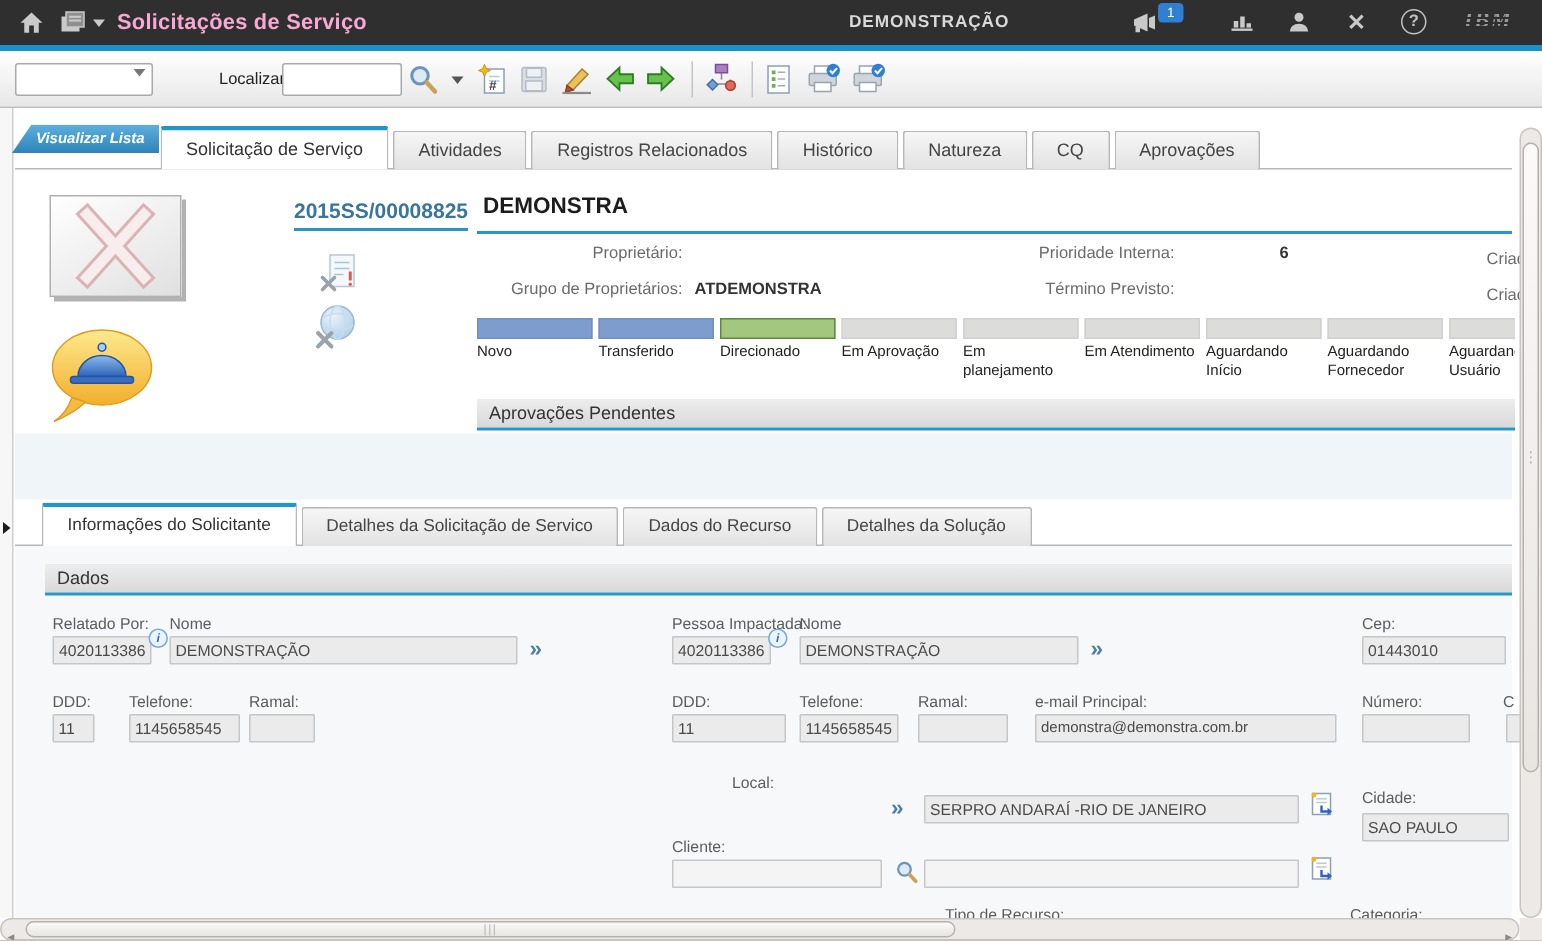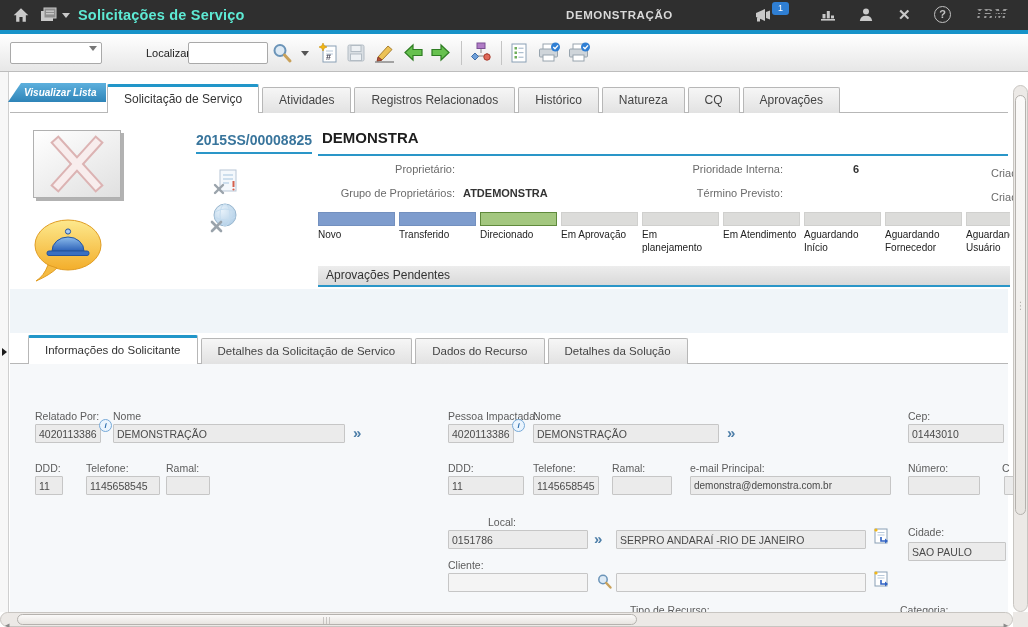--- a/index.html
+++ b/index.html
@@ -2,21 +2,21 @@
 <html><head>
 <meta charset="utf-8">
 <style>
   html,body{margin:0;padding:0;background:#888;}
   #app{position:relative;width:1028px;height:627px;overflow:hidden;background:#fff;
        font-family:"Liberation Sans",sans-serif;-webkit-font-smoothing:antialiased;}
   .abs{position:absolute;}
   
   #titlebar{position:absolute;left:0;top:0;width:100%;height:30px;background:#2f2f2f;}
   #accent{position:absolute;left:0;top:30px;width:100%;height:4px;background:#1793c9;}
-  .tb-title{color:#5eead4;font-size:14.5px;font-weight:bold;letter-spacing:.2px;}
+  .tb-title{color:#f9a8d4;font-size:14.5px;font-weight:bold;letter-spacing:.2px;}
   .tb-env{color:#d9d9d9;font-size:11.5px;font-weight:bold;letter-spacing:.6px;}
   .badge{position:absolute;min-width:13px;height:13px;border-radius:3px;background:#2f7fd4;
          color:#fff;font-size:9px;line-height:13px;text-align:center;padding:0 2px;}
   .q-glyph{display:inline-block;width:15px;height:15px;border:1.5px solid #c2c2c2;border-radius:50%;
            color:#c2c2c2;font-size:11px;line-height:15px;text-align:center;font-weight:bold;}
   .q-glyph::before{content:"?";}
   .x-glyph{color:#c9c9c9;font-size:15px;font-weight:bold;}
   .x-glyph::before{content:"\2715";}
   .ibm{position:relative;color:#9a9a9a;font-family:"Liberation Serif",serif;font-weight:bold;
        font-size:15px;letter-spacing:1px;font-style:italic;}
@@ -370,20 +370,21 @@
 
     <div class="abs baseline" style="left:10px;top:291px;width:998px;"></div>
     <div class="abs tabrow" style="left:28px;top:263px;height:29px;">
       <div class="tab active" style="font-size:11.5px;">Informações do Solicitante</div>
       <div class="tab" style="font-size:11.5px;">Detalhes da Solicitação de Servico</div>
       <div class="tab" style="font-size:11.5px;">Dados do Recurso</div>
       <div class="tab" style="font-size:11.5px;">Detalhes da Solução</div>
     </div>
 
     <div class="abs formbg" style="left:10px;top:292px;width:998px;height:248px;"></div>
+    <div class="abs secbar" style="left:30px;top:304px;width:978px;height:21px;">Dados</div>
 
     <div class="abs lbl" style="left:35px;top:338px;">Relatado Por:</div>
     <input class="abs inp" style="left: 35px; top: 352px; width: 66px;" readonly="" value="40201133865">
     <span class="abs info" style="left:99px;top:347px;"></span>
     <div class="abs lbl" style="left:113px;top:338px;">Nome</div>
     <input class="abs inp" style="left: 113px; top: 352px; width: 232px;" readonly="" value="DEMONSTRAÇÃO">
     <span class="abs chev" style="left:353px;top:353px;"></span>
 
     <div class="abs lbl" style="left:448px;top:338px;">Pessoa Impactada:</div>
     <input class="abs inp" style="left: 448px; top: 352px; width: 66px;" readonly="" value="40201133865">
@@ -410,21 +411,20 @@
     <input class="abs inp" style="left: 612px; top: 404px; width: 60px;" readonly="" value="">
     <div class="abs lbl" style="left:690px;top:390px;">e-mail Principal:</div>
     <input class="abs inp" style="left: 690px; top: 404px; width: 201px; font-size: 10px;" readonly="" value="demonstra@demonstra.com.br">
 
     <div class="abs lbl" style="left:908px;top:390px;">Número:</div>
     <input class="abs inp" style="left: 908px; top: 404px; width: 72px;" readonly="" value="">
     <div class="abs lbl clip" style="left:1002px;top:390px;width:12px;">C</div>
     <input class="abs inp" style="left: 1004px; top: 404px; width: 24px;" readonly="" value="">
 
     <div class="abs lbl" style="left:448px;top:444px;padding-left:40px;">Local:</div>
-    <input class="abs inp" style="left: 448px; top: 458px; width: 140px;" readonly="" value="0151786">
     <span class="abs chev" style="left:594px;top:459px;"></span>
     <input class="abs inp" style="left: 616px; top: 458px; width: 250px;" readonly="" value="SERPRO ANDARAÍ -RIO DE JANEIRO">
     <span class="abs" style="left:872px;top:455px;">
       <svg width="18" height="20" viewBox="0 0 18 20">
           <rect x="3" y="2" width="12" height="14" fill="#fff" stroke="#8aa0b5"></rect>
           <line x1="5.5" y1="5.5" x2="12.5" y2="5.5" stroke="#b9cadb"></line>
           <line x1="5.5" y1="8" x2="12.5" y2="8" stroke="#b9cadb"></line>
           <path d="M9 10 V14 H14" fill="none" stroke="#2f62c4" stroke-width="1.6"></path>
           <path d="M13 11.5 L16 14 L13 16.5 Z" fill="#2f62c4"></path>
           <circle cx="4" cy="3" r="1.6" fill="#f2b715"></circle>

